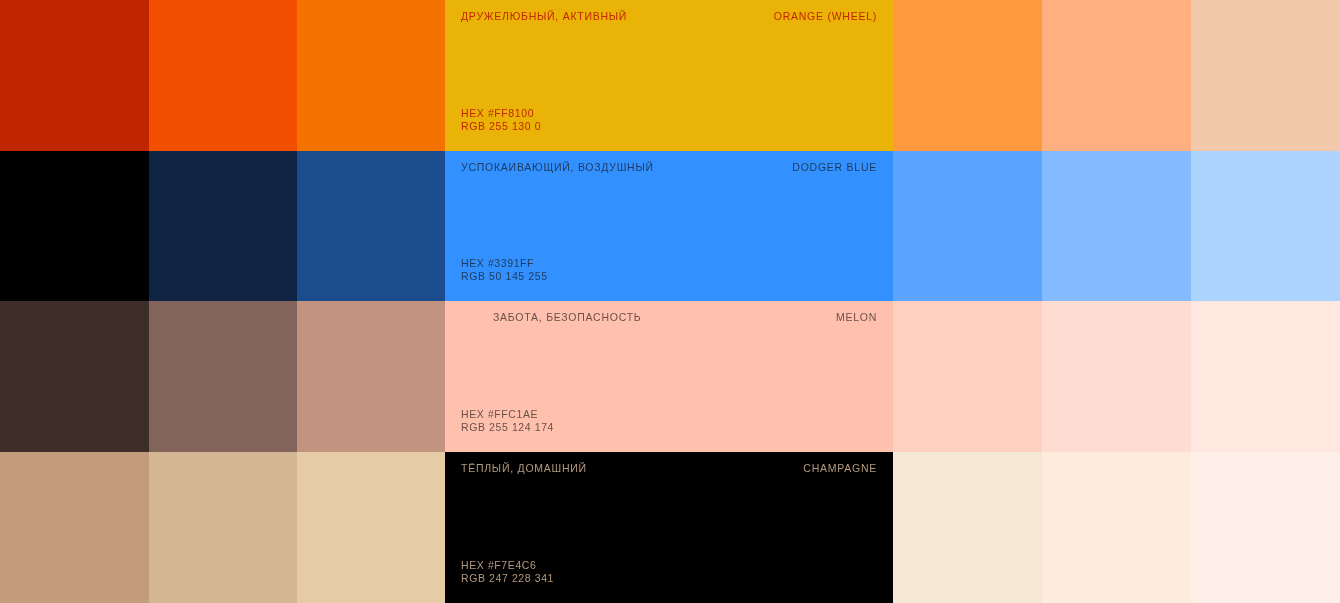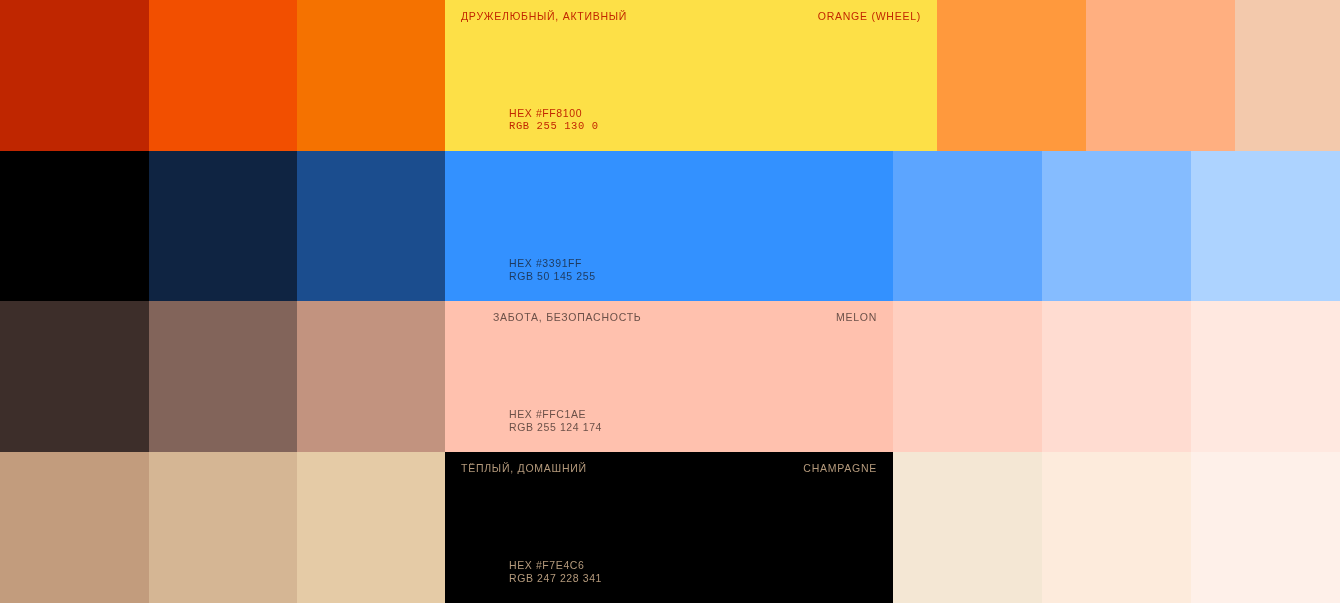--- a/index.html
+++ b/index.html
@@ -62,53 +62,56 @@
   .codes {
     position: absolute;
     left: 0;
     bottom: 19px;
   }
   .code-line {
     font-size: 10.5px;
     line-height: 12.5px;
     letter-spacing: 0.6px;
     white-space: nowrap;
-    margin-left: 48px;
   }
 </style>
 </head>
 <body>
 
 <div id="palette">
     <div class="palette-row" style="height: 151px;">
       <div class="swatch" style="width: 149px; background: rgb(191, 38, 0);"></div>
       <div class="swatch" style="width: 148px; background: rgb(242, 79, 0);"></div>
       <div class="swatch" style="width: 148px; background: rgb(245, 114, 0);"></div>
-      <div class="swatch-main" style="width: 492px; background: #fde047;">
+      <div class="swatch-main" style="width: 448px; background: #eab308;">
         <div class="main-inner">
           <div class="row-head">
             <span class="mood-label" style="color: rgb(194, 39, 0);">ДРУЖЕЛЮБНЫЙ, АКТИВНЫЙ</span>
             <span class="name-label" style="color: rgb(194, 39, 0);">ORANGE (WHEEL)</span>
           </div>
           <div class="codes">
             <div class="code-line" style="color: rgb(194, 39, 0);">HEX #FF8100</div>
-            <div class="code-line" style="color: rgb(194, 39, 0); font-family: Liberation Mono, monospace;">RGB 255 130 0</div>
+            <div class="code-line" style="color: rgb(194, 39, 0);">RGB 255 130 0</div>
           </div>
         </div>
       </div>
       <div class="swatch" style="width: 149px; background: rgb(255, 153, 61);"></div>
       <div class="swatch" style="width: 149px; background: rgb(255, 175, 128);"></div>
       <div class="swatch" style="width: 149px; background: rgb(243, 201, 172);"></div>
     </div>
     <div class="palette-row" style="height: 150px;">
       <div class="swatch" style="width: 149px; background: rgb(0, 0, 0);"></div>
       <div class="swatch" style="width: 148px; background: rgb(15, 36, 66);"></div>
       <div class="swatch" style="width: 148px; background: rgb(27, 77, 142);"></div>
       <div class="swatch-main" style="width: 448px; background: rgb(51, 145, 255);">
         <div class="main-inner">
+          <div class="row-head">
+            <span class="mood-label" style="color: rgb(30, 58, 95);">УСПОКАИВАЮЩИЙ, ВОЗДУШНЫЙ</span>
+            <span class="name-label" style="color: rgb(30, 58, 95);">DODGER BLUE</span>
+          </div>
           <div class="codes">
             <div class="code-line" style="color: rgb(30, 58, 95);">HEX #3391FF</div>
             <div class="code-line" style="color: rgb(30, 58, 95);">RGB 50 145 255</div>
           </div>
         </div>
       </div>
       <div class="swatch" style="width: 149px; background: rgb(92, 165, 255);"></div>
       <div class="swatch" style="width: 149px; background: rgb(133, 188, 255);"></div>
       <div class="swatch" style="width: 149px; background: rgb(173, 211, 255);"></div>
     </div>

